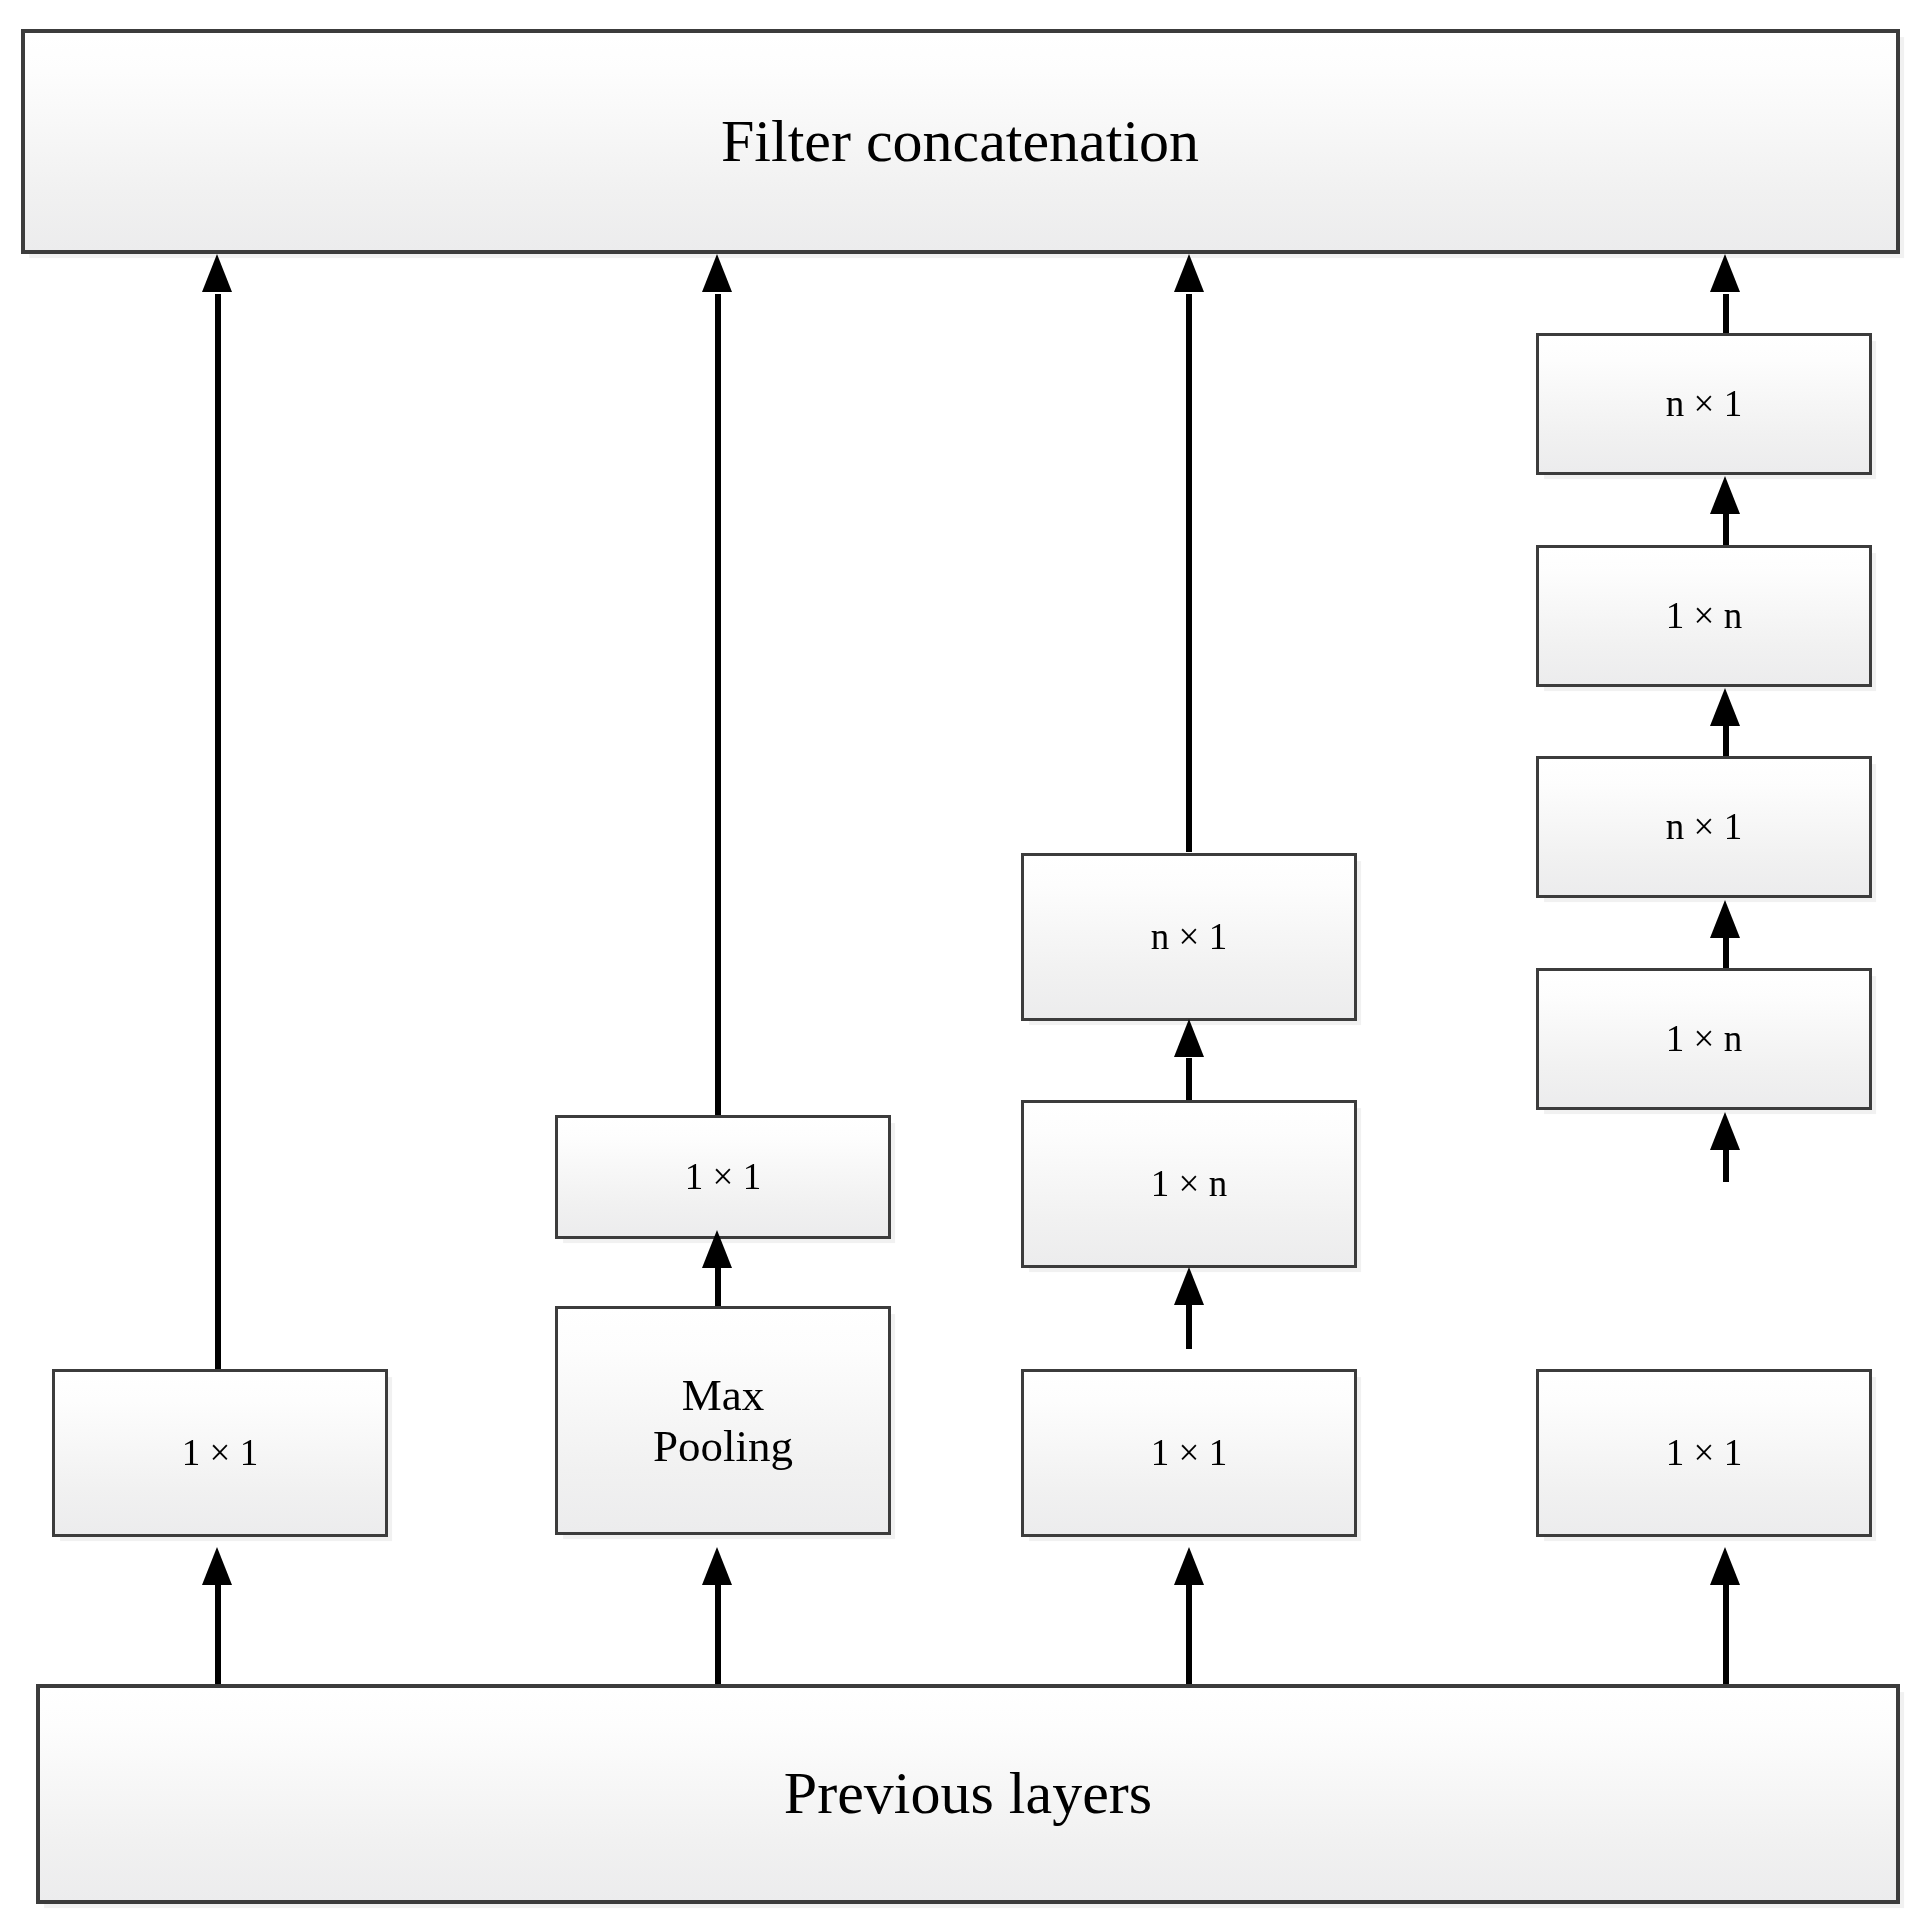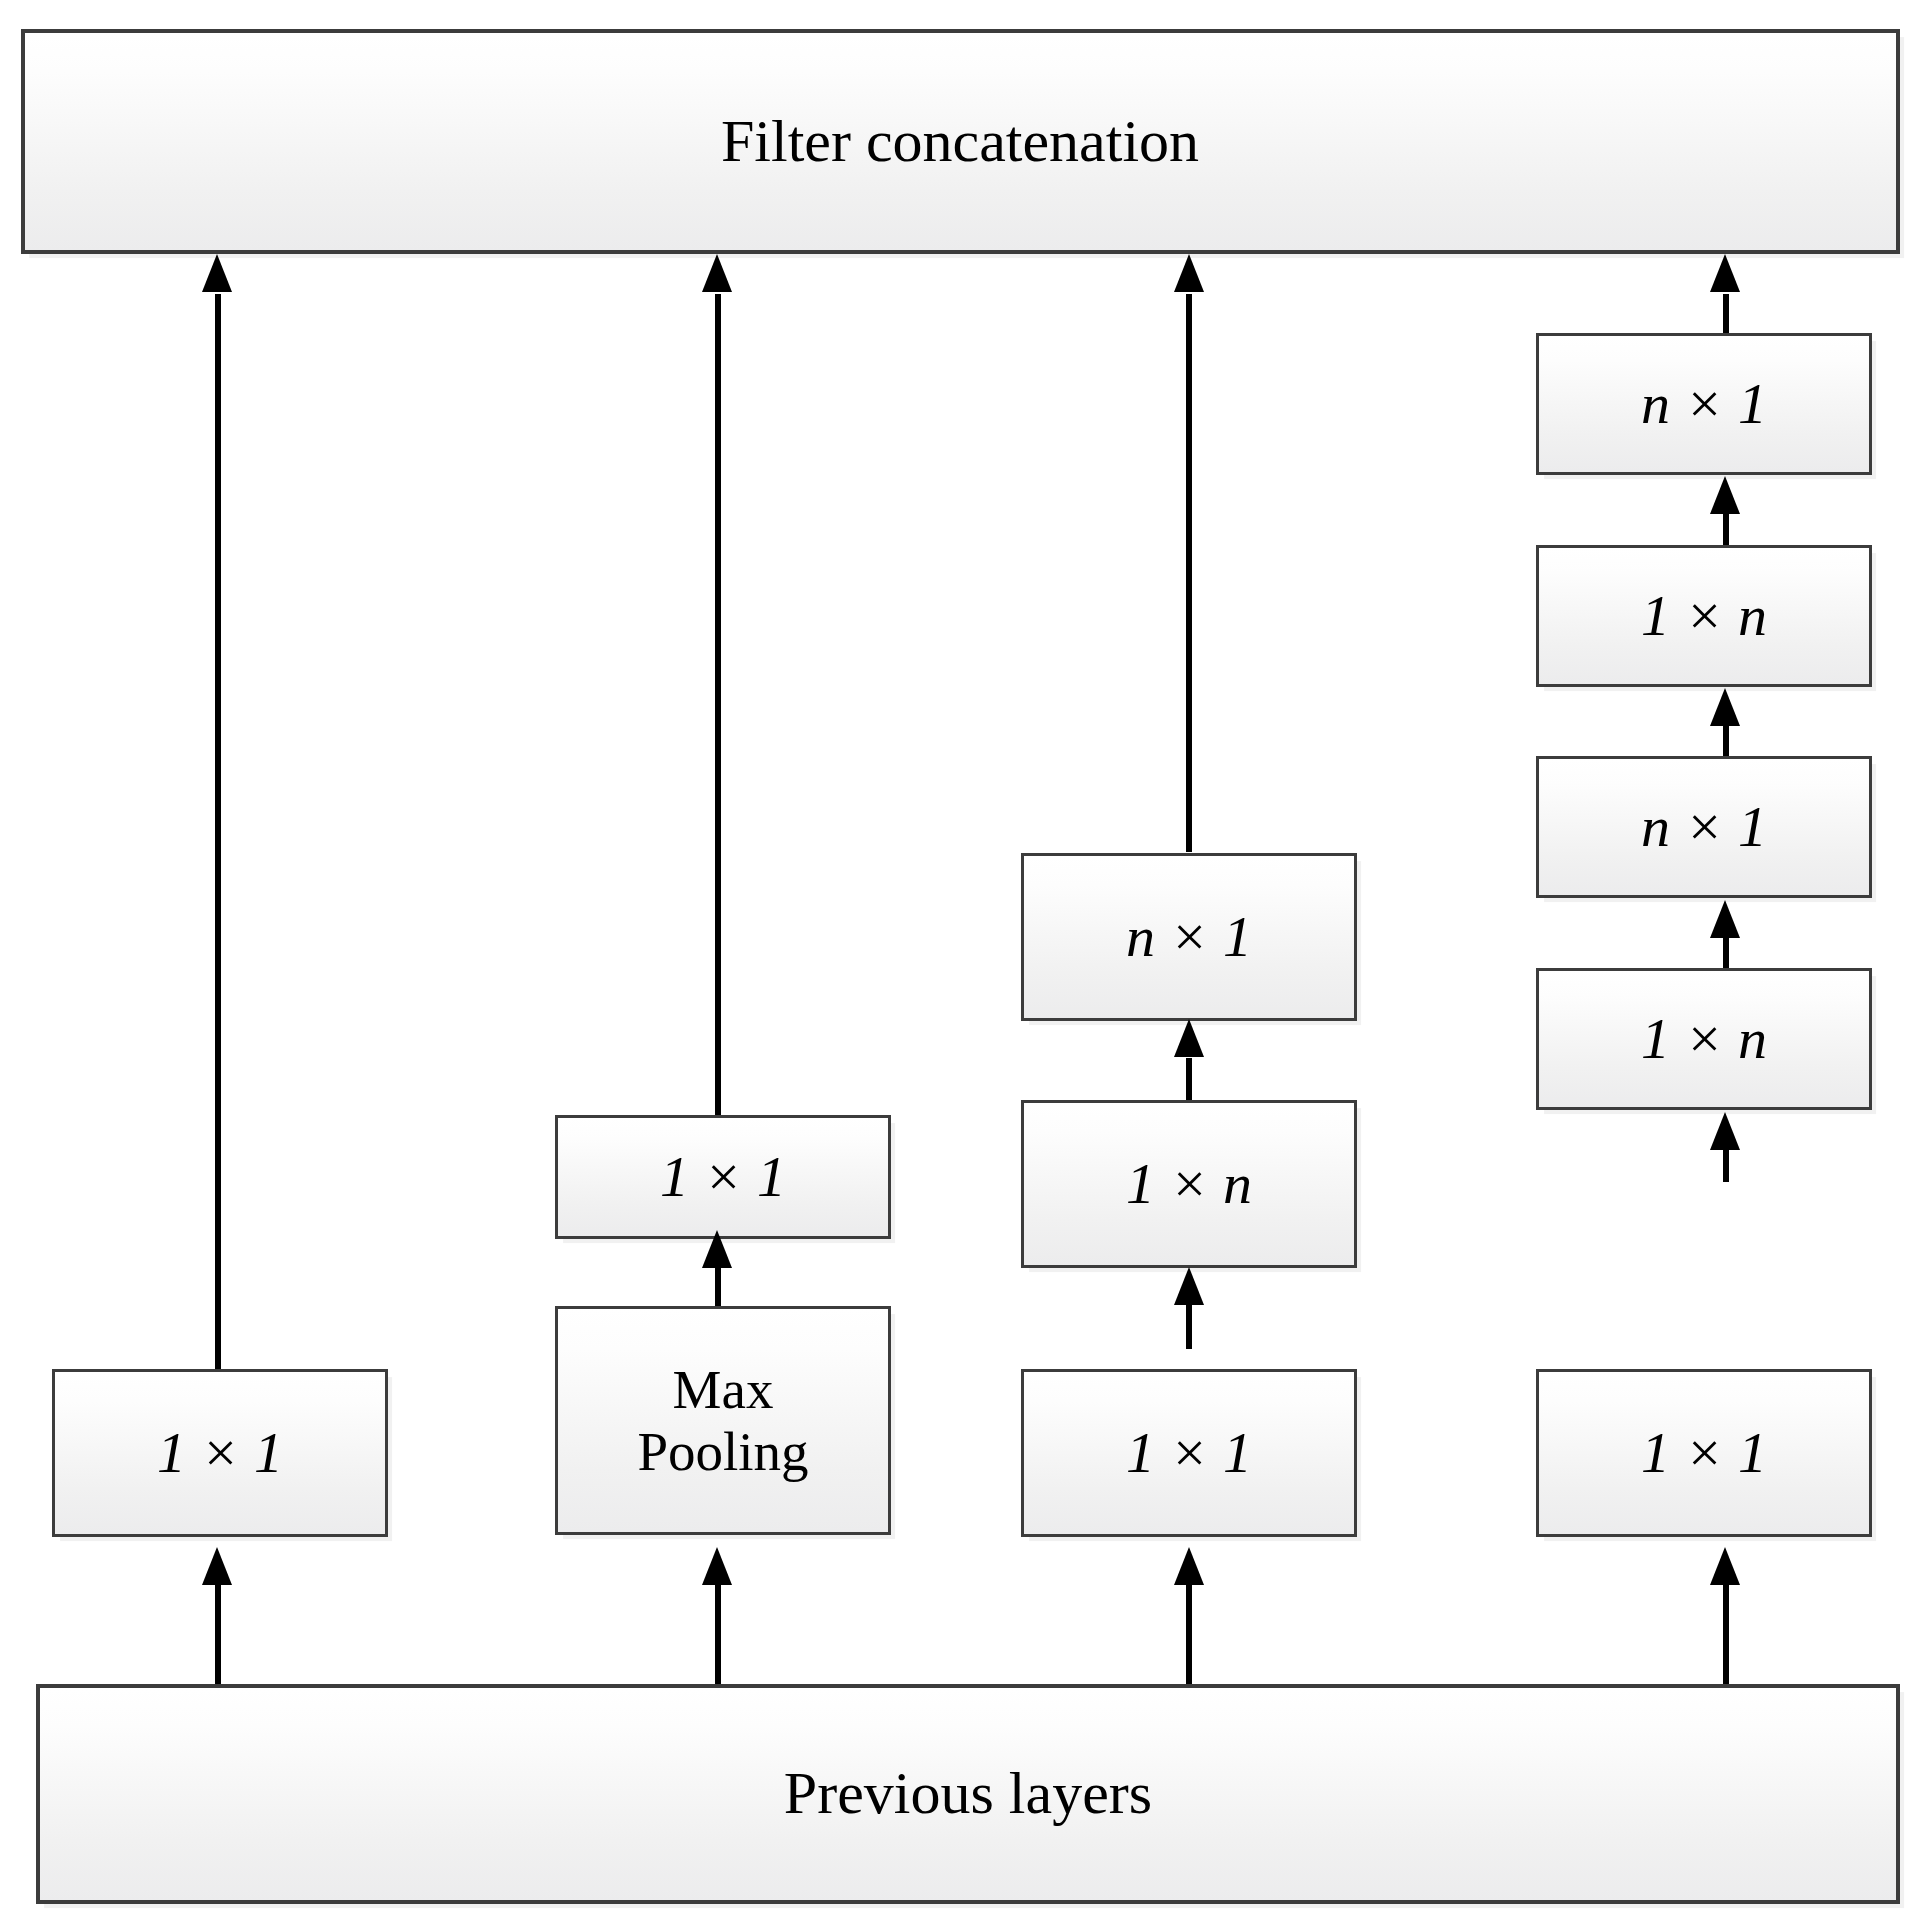--- a/index.html
+++ b/index.html
@@ -32,22 +32,22 @@
     color: #000000;
     line-height: 1.12;
     white-space: pre-line;
   }
   .nbox.wide {
     border-width: 4.1px;
   }
 
   
   .t-banner   { font-size: 60px; }
-  .t-cell     { font-size: 58px; font-style: italic; }
-  .t-cell2    { font-size: 55px; }
+  .t-cell     { font-size: 37px; }
+  .t-cell2    { font-size: 45px; }
   .arrow-shaft {
     position: absolute;
     background: #000000;
     width: 6.1px;
   }
   .arrow-head {
     position: absolute;
     width: 0;
     height: 0;
     border-left: 18px solid transparent;

